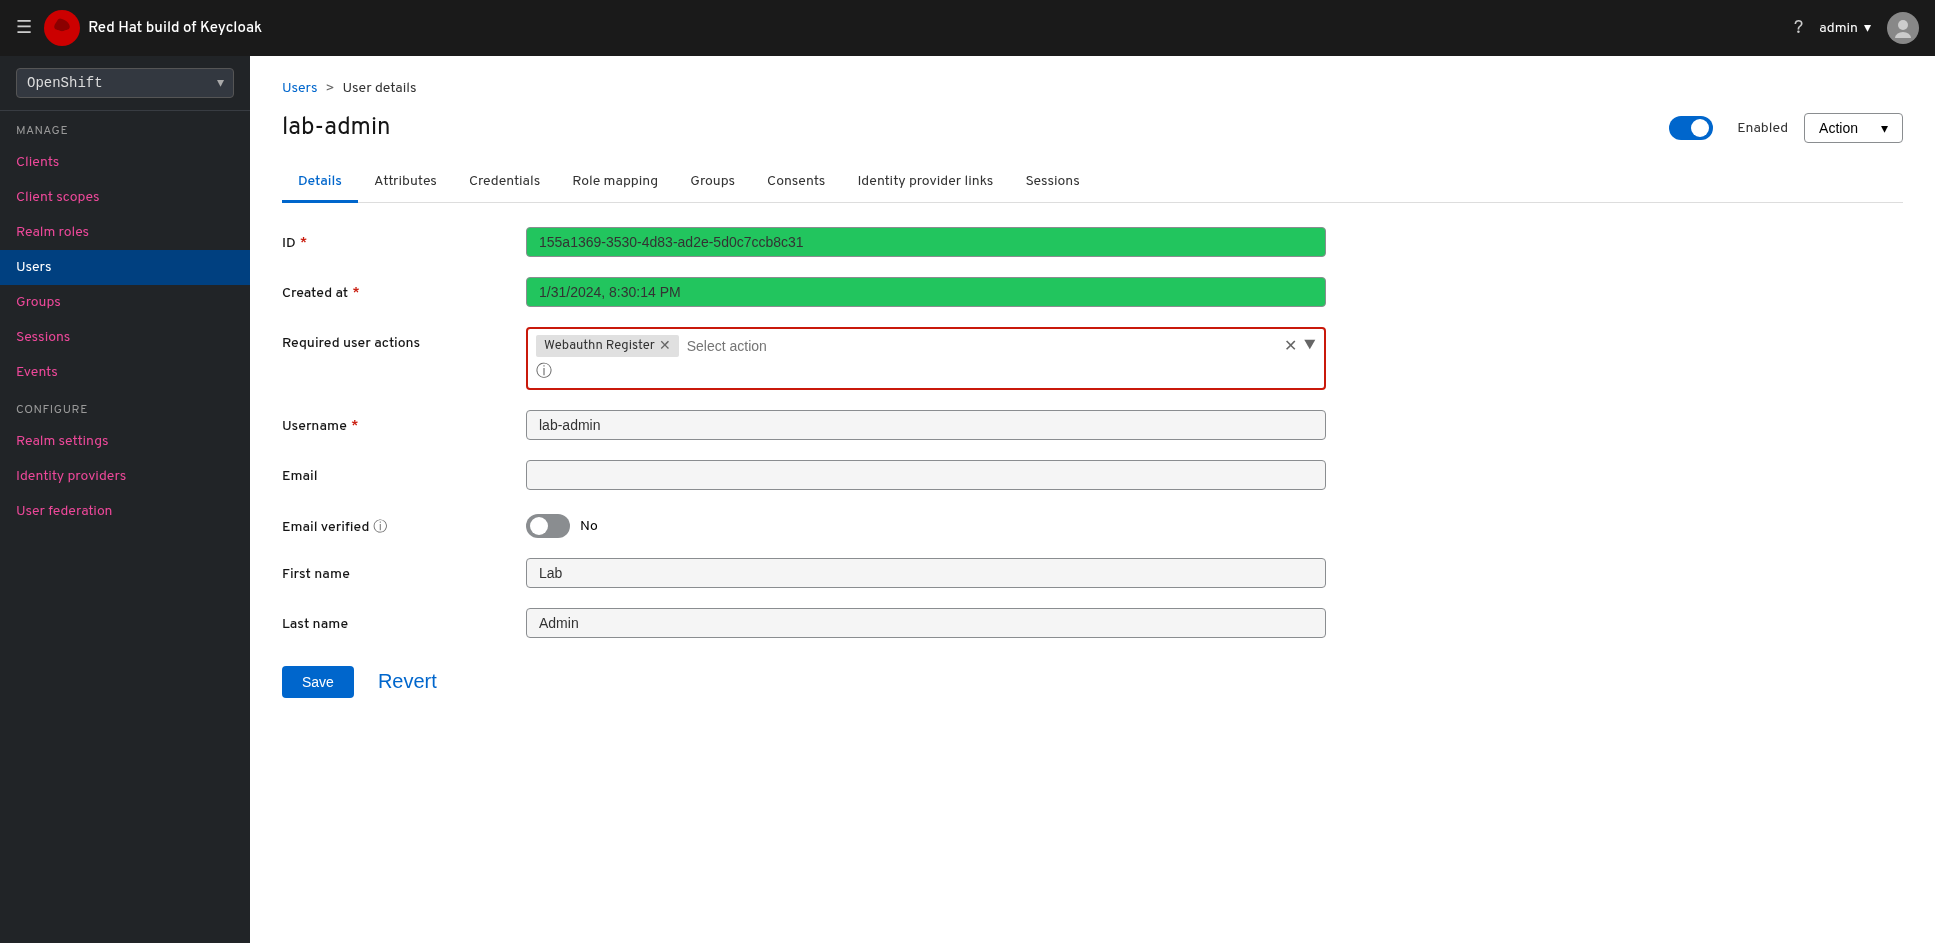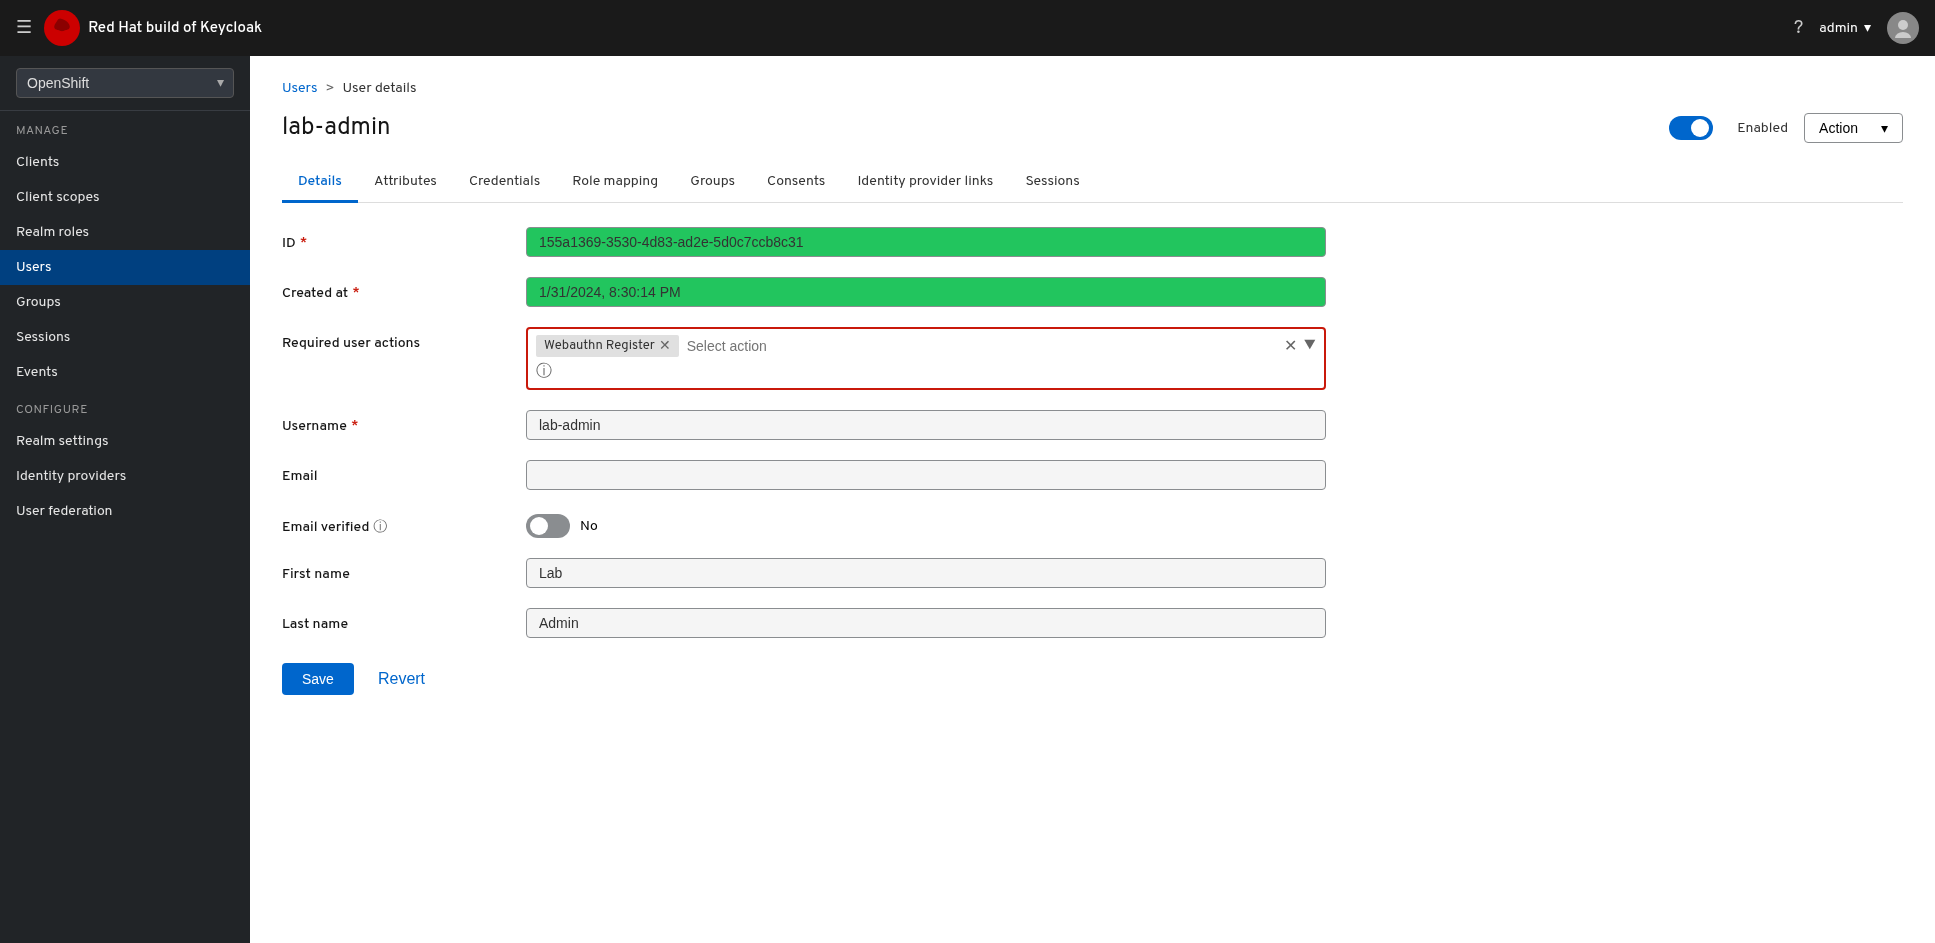--- a/index.html
+++ b/index.html
@@ -45,20 +45,21 @@
     .sidebar-realm-select {
       background: #333840;
       color: #ddd;
       border: 1px solid #555;
       border-radius: 4px;
       padding: 6px 28px 6px 10px;
       width: 100%;
       font-size: 14px;
       appearance: none;
       cursor: pointer;
+      font-family: Liberation Mono, monospace;
     }
     .sidebar-realm-wrapper { position: relative; }
     .sidebar-realm-wrapper::after {
       content: '▾';
       position: absolute;
       right: 10px;
       top: 50%;
       transform: translateY(-50%);
       color: #aaa;
       pointer-events: none;
@@ -66,21 +67,21 @@
     .sidebar-section-header {
       padding: 12px 16px 6px;
       font-size: 12px;
       color: #999;
       text-transform: uppercase;
       letter-spacing: 0.05em;
     }
     .sidebar-item {
       padding: 9px 16px;
       cursor: pointer;
-      color: #e5e5e5;
+      color: #ec4899;
       font-size: 14px;
       display: flex;
       align-items: center;
       gap: 8px;
     }
     .sidebar-item.active { background: #004080; color: white; }
 
     
     .main {
       flex: 1;
@@ -267,21 +268,21 @@
       border-radius: 4px;
       cursor: pointer;
       font-size: 14px;
       font-weight: 500;
     }
     .btn-link {
       background: none;
       border: none;
       color: #0066cc;
       cursor: pointer;
-      font-size: 16px;
+      font-size: 20px;
       padding: 8px 12px;
     }
 
     .form-actions { margin-top: 24px; display: flex; align-items: center; gap: 12px; }
 
     
     .rh-logo { width: 36px; height: 36px; }
   </style>
 </head>
 <body>

